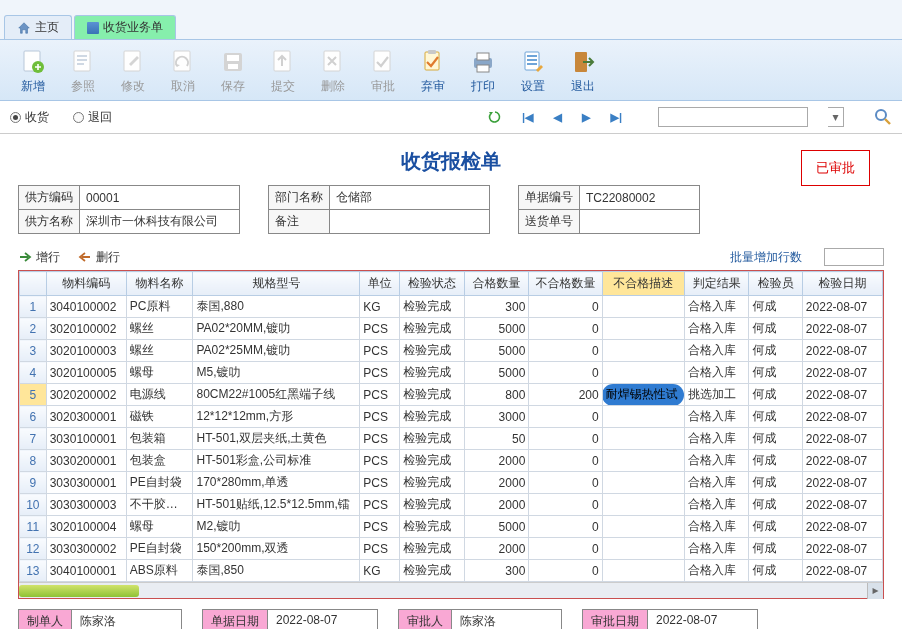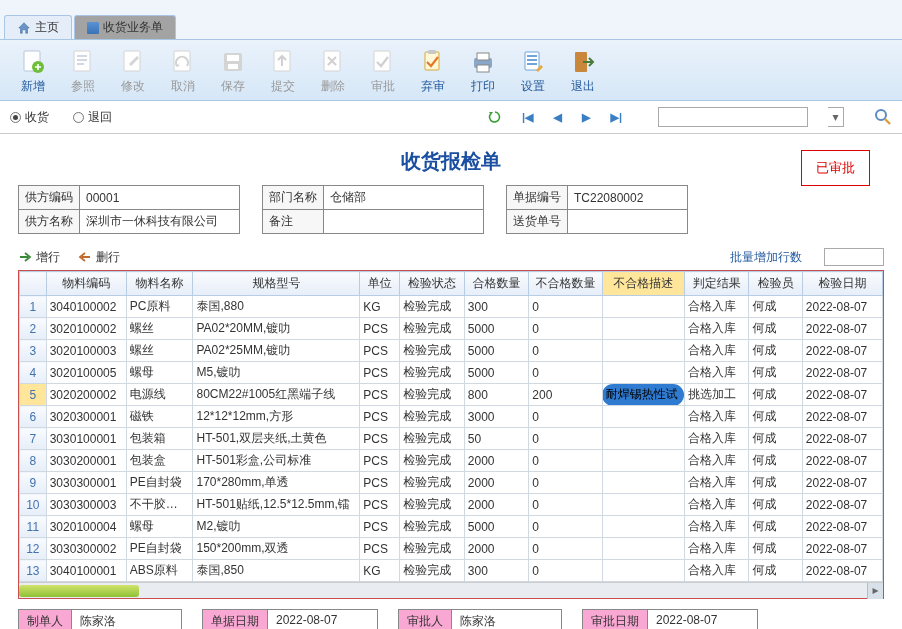--- a/index.html
+++ b/index.html
@@ -1,19 +1,19 @@
 <!DOCTYPE html>
 <html><head>
 <meta charset="utf-8">
 <style>
 * { box-sizing: border-box; margin: 0; padding: 0; }
 body { font-family: "Microsoft YaHei", Arial, sans-serif; font-size: 12px; background: #fff; color: #333; width: 902px; }
 .tabs { display: flex; align-items: flex-end; border-bottom: 1px solid #a8c6e6; padding-left: 4px; background: #f0f5fb; height:40px;}
 .tab { padding: 3px 12px; margin-right: 2px; border: 1px solid #a8c6e6; border-bottom: none; border-radius: 3px 3px 0 0; background: #e4edf8; cursor: pointer; display:flex; align-items:center; gap:4px;}
-.tab.active { background: #a3a3a3; font-weight: normal;}
+.tab.active { background: #86efac; font-weight: normal;}
 .home-icon { width:14px;height:14px;display:inline-block;}
 .doc-icon { width:12px;height:12px;background:linear-gradient(#5b93d4,#3973b5);border-radius:1px;display:inline-block;}
 .toolbar { background: linear-gradient(#eaf2fb,#d6e7f7); border-bottom:1px solid #a8c6e6; padding:4px 8px 2px; display:flex; gap:0; }
 .tool-btn { display:flex; flex-direction:column; align-items:center; justify-content:center; width:50px; height:54px; cursor:pointer; border-radius:3px;}
 .tool-ico { width:28px;height:28px; display:flex;align-items:center;justify-content:center;}
 .tool-lbl { font-size:12px; color:#235a9e; margin-top:2px;}
 .tool-lbl.disabled { color:#999;}
 .sub-bar { display:flex; align-items:center; padding:6px 10px; border-bottom:1px solid #ccc; background:#fff;}
 .radio-grp { display:flex; gap:24px; flex:0 0 auto;}
 .radio-item { display:flex; align-items:center; gap:4px; cursor:pointer;}
@@ -21,37 +21,37 @@
 .radio-dot.checked::after{content:"";width:5px;height:5px;background:#444;border-radius:50%;}
 .nav-icons { margin-left:auto; display:flex; gap:20px; align-items:center;}
 .nav-ico { color:#3a7fc4; font-size:11px; cursor:pointer; font-weight:bold;}
 .search-box { border:1px solid #aaa; width:150px; height:20px; margin-left:16px;}
 .mag-ico { width:18px;height:18px; margin-left:10px; cursor:pointer;}
 
 .title-row { text-align:center; position:relative; padding:14px 0 10px;}
 .doc-title { color:#1a4fa1; font-size:20px; font-weight:bold;}
 .approved-stamp { position:absolute; right:32px; top:16px; border:1px solid #d00; color:#d00; padding:8px 14px; font-size:13px;}
 
-.header-forms { display:flex; gap:22px; padding:0 18px 10px;}
+.header-forms { display:flex; gap:28px; padding:0 18px 10px;}
 .hf-block { border:1px solid #888; border-collapse:collapse;}
 .hf-block td { border:1px solid #888; padding:3px 6px; font-size:12px;}
 .hf-lbl { background:#f7f7f7; white-space:nowrap;}
 .hf-val { min-width:120px;}
 
 .grid-toolbar { display:flex; align-items:center; padding:4px 18px 4px 18px; gap:18px;}
 .gbtn { display:flex; align-items:center; gap:4px; cursor:pointer; color:#333;}
 .gbtn-ico { width:14px;height:14px;}
 .batch-lbl { margin-left:auto; color:#235a9e;}
 .batch-input { border:1px solid #aaa; width:60px; height:18px; margin-left:4px;}
 
 .grid-wrap { margin:0 18px; border:1px solid #c94f4f; position:relative;}
 .grid { width:100%; border-collapse:collapse; table-layout:fixed;}
 .grid th { background:linear-gradient(#f9fbfe,#e6eef8); border:1px solid #b8cde4; padding:3px 2px; font-weight:normal; font-size:12px; overflow:hidden; white-space:nowrap;}
 .grid td { border:1px solid #d0d8e2; padding:2px 3px; font-size:12px; overflow:hidden; white-space:nowrap; text-overflow:ellipsis; background:#fff;}
-.grid td.num { text-align:left;}
+.grid td.num { text-align:right;}
 .grid td.rownum { background:linear-gradient(#f9fbfe,#e6eef8); text-align:center; color:#4272b0;}
 .row-sel td { background:#fff;}
 .row-sel td.rownum { background:#ffe69a;}
 .cell-hl { background:#2f7bd1 !important; color:#000000;border-radius:11px;}
 th.col-hl { background:#ffe69a;}
 .scroll-x { height:16px; background:#e9edf2; border-top:1px solid #ccc; position:relative;}
 .scroll-thumb { position:absolute; left:0; top:2px; height:12px; width:120px; background:linear-gradient(#d1e36b,#8fc235); border-radius:3px;}
 .scroll-rbtn { position:absolute; right:0; top:0; width:16px;height:16px; background:#d8e1ea; border-left:1px solid #bbb; text-align:center; line-height:14px; color:#666;}
 
 .footer-forms { display:flex; gap:20px; padding:10px 18px 12px; flex-wrap:nowrap;}

